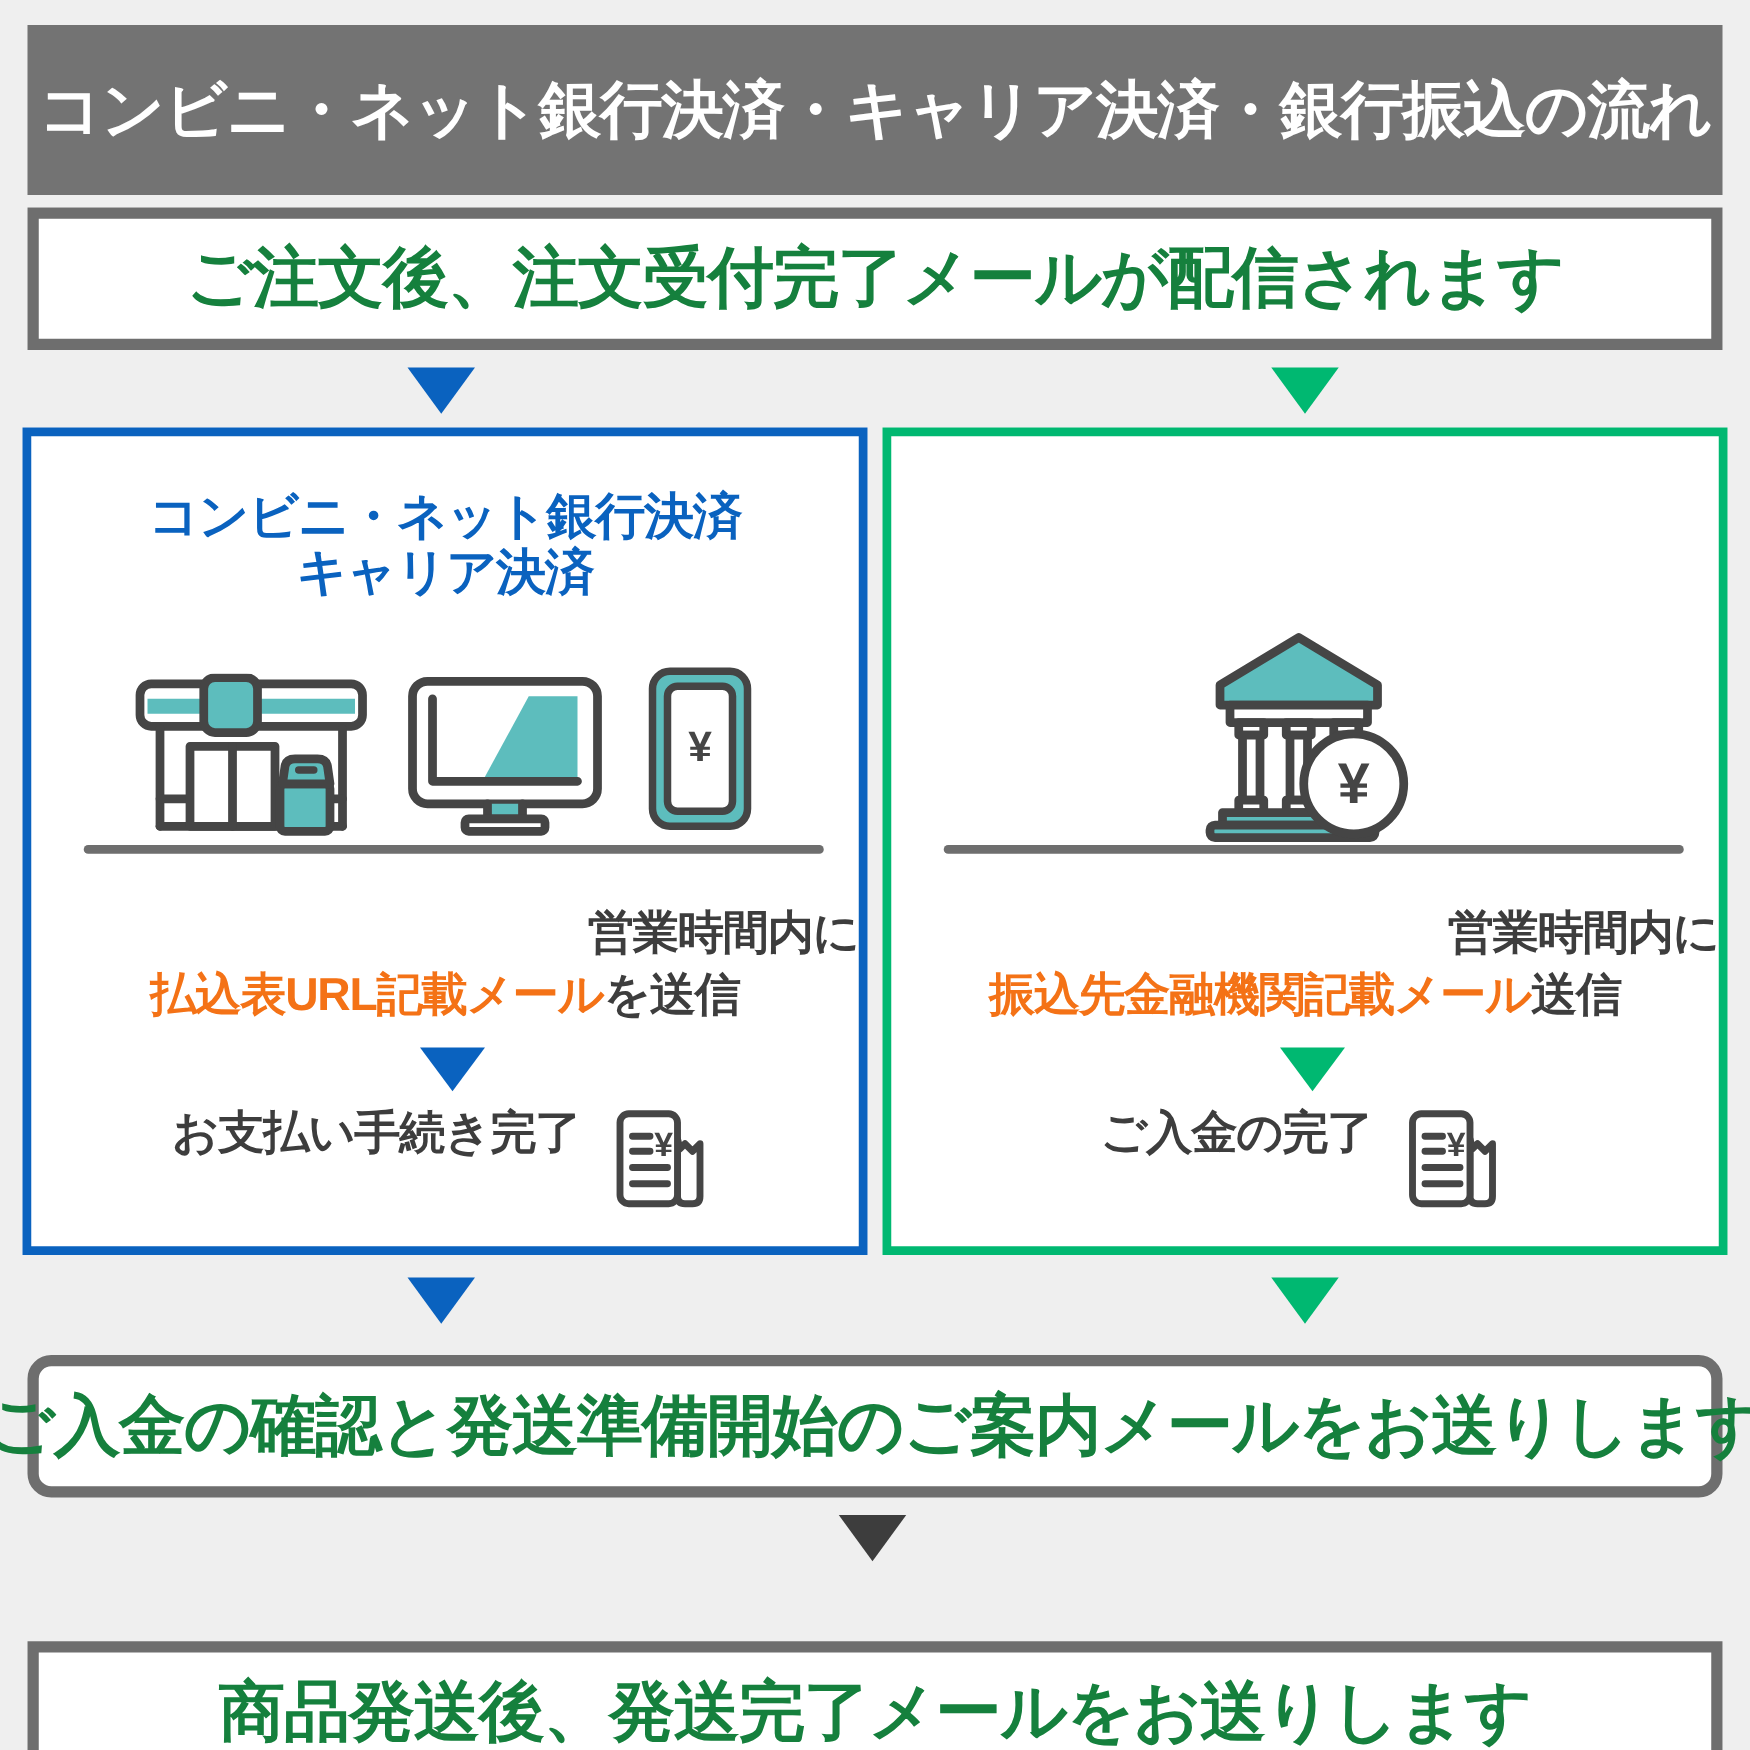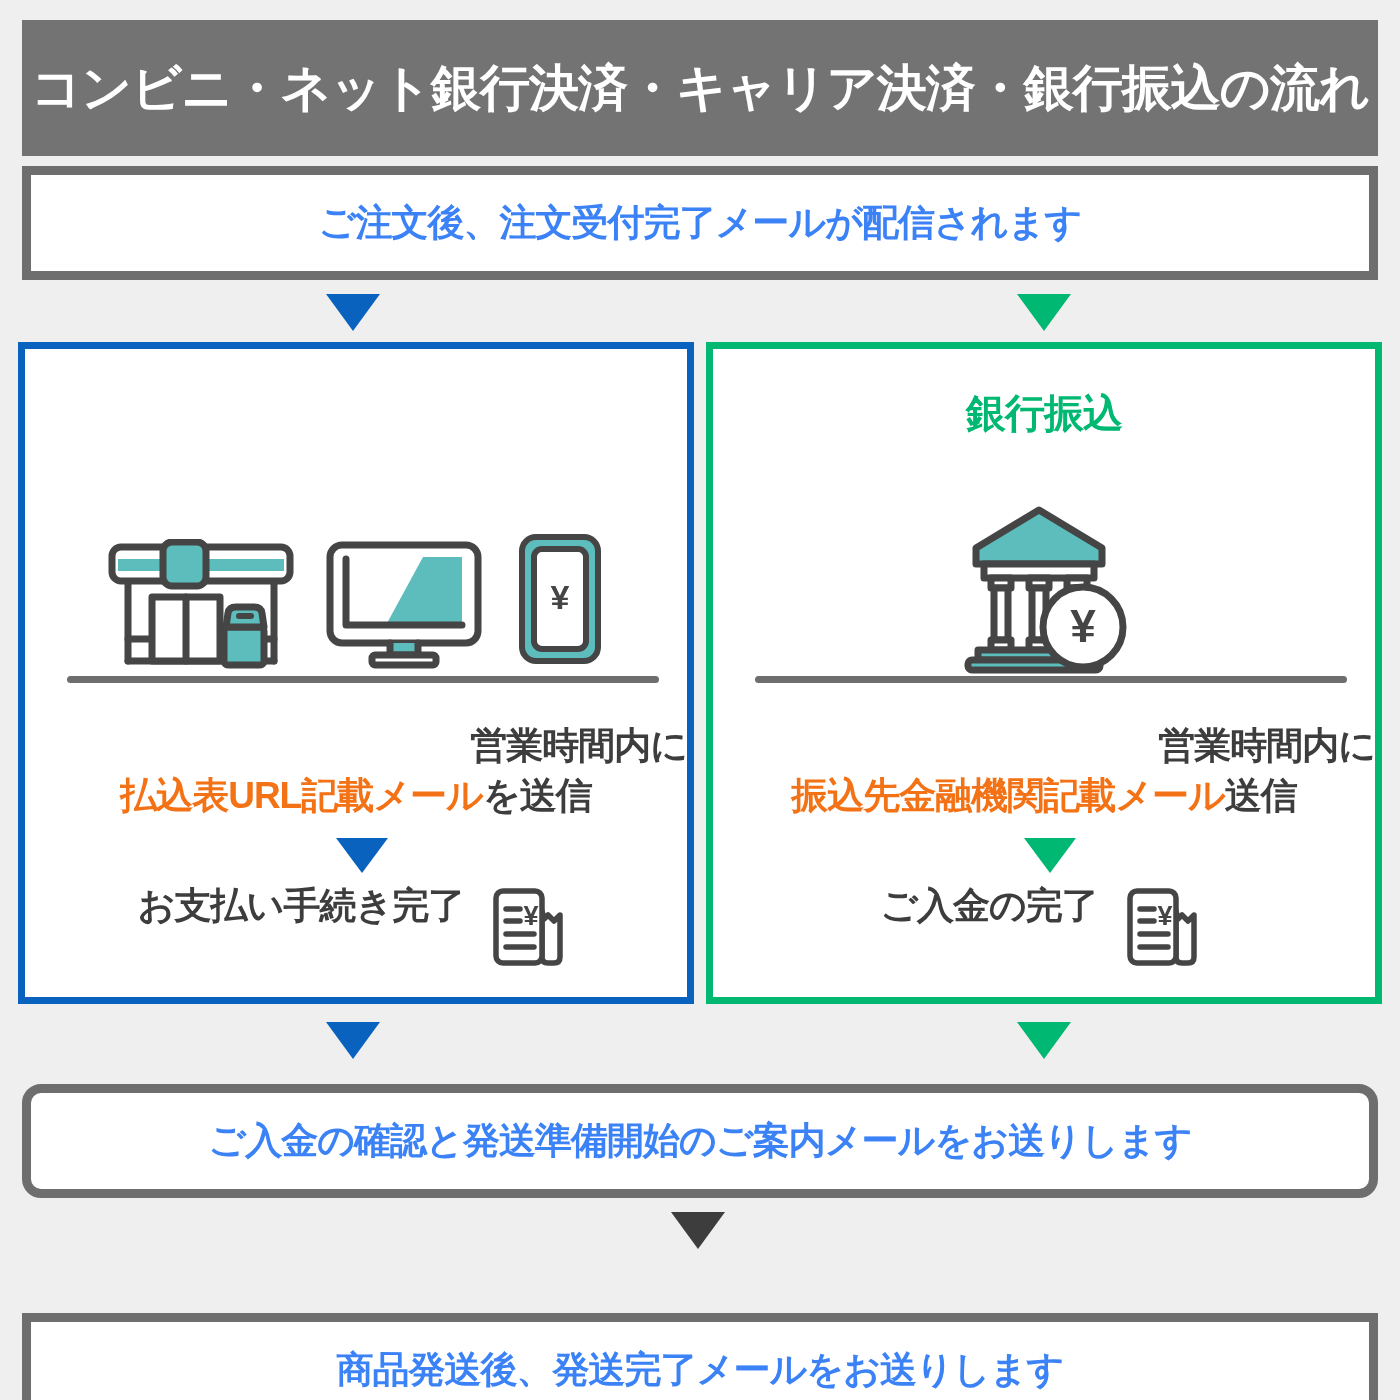--- a/index.html
+++ b/index.html
@@ -39,22 +39,22 @@
   .gray-banner {
     position: absolute;
     background: #ffffff;
     border: 9px solid #6e6e6e;
     display: flex;
     align-items: center;
     justify-content: center;
     box-sizing: border-box;
   }
   .gray-banner .banner-text {
-    color: #3b82f6;
-    font-size: 37px;
+    color: #15803d;
+    font-size: 53px;
     font-weight: bold;
     letter-spacing: -1px;
     white-space: nowrap;
   }
 
   #banner-order {
     left: 22px;
     top: 166px;
     width: 1356px;
     height: 114px;
@@ -194,20 +194,24 @@
 
 <div class="gray-banner" id="banner-order">
   <div class="banner-text">ご注文後、注文受付完了メールが配信されます</div>
 </div>
 
 <div class="tri" style="left:326px; top:294px; border-left-width:27px; border-right-width:27px; border-top-width:37px; border-top-color:#0a62bf;"></div>
 <div class="tri" style="left:1017px; top:294px; border-left-width:27px; border-right-width:27px; border-top-width:37px; border-top-color:#00b871;"></div>
 
 <div class="method-card" id="card-conveni">
 
+  <div class="card-heading">
+    <div>コンビニ・ネット銀行決済</div>
+    <div>キャリア決済</div>
+  </div>
 
   <div class="icon-row" id="conveni-icons">
 
     <span>
       <svg width="190" height="130" viewBox="0 0 190 130">
         <g fill="none" stroke="#454545" stroke-width="7" stroke-linejoin="round" stroke-linecap="round">
           <rect x="6" y="8" width="178" height="34" rx="9" fill="#ffffff"></rect>
           <rect x="12" y="20" width="166" height="12" fill="#5dbdbd" stroke="none"></rect>
           <rect x="57" y="3" width="43" height="44" rx="9" fill="#5dbdbd"></rect>
           <path d="M22 44 L22 122 M168 44 L168 122"></path>
@@ -267,23 +271,20 @@
         </g>
         <text x="49" y="44" text-anchor="middle" font-size="27" font-weight="bold" fill="#454545" font-family="'Liberation Sans', sans-serif">¥</text>
       </svg>
     </span>
   </div>
 
 </div>
 
 <div class="method-card" id="card-bank">
 
-  <div class="card-heading">
-    <div>銀行振込</div>
-  </div>
 
   <div class="icon-row" id="bank-icons">
     <span>
       <svg width="180" height="172" viewBox="0 0 180 172">
         <g fill="none" stroke="#454545" stroke-width="7" stroke-linejoin="round" stroke-linecap="round">
           <path d="M22 46 L85 8 L148 46 L148 62 L22 62 Z" fill="#5dbdbd"></path>
           <rect x="30" y="62" width="110" height="14" fill="#ffffff"></rect>
           <rect x="37" y="76" width="20" height="10" fill="#ffffff"></rect>
           <rect x="40" y="86" width="14" height="52" fill="#ffffff"></rect>
           <rect x="37" y="138" width="20" height="10" fill="#ffffff"></rect>

